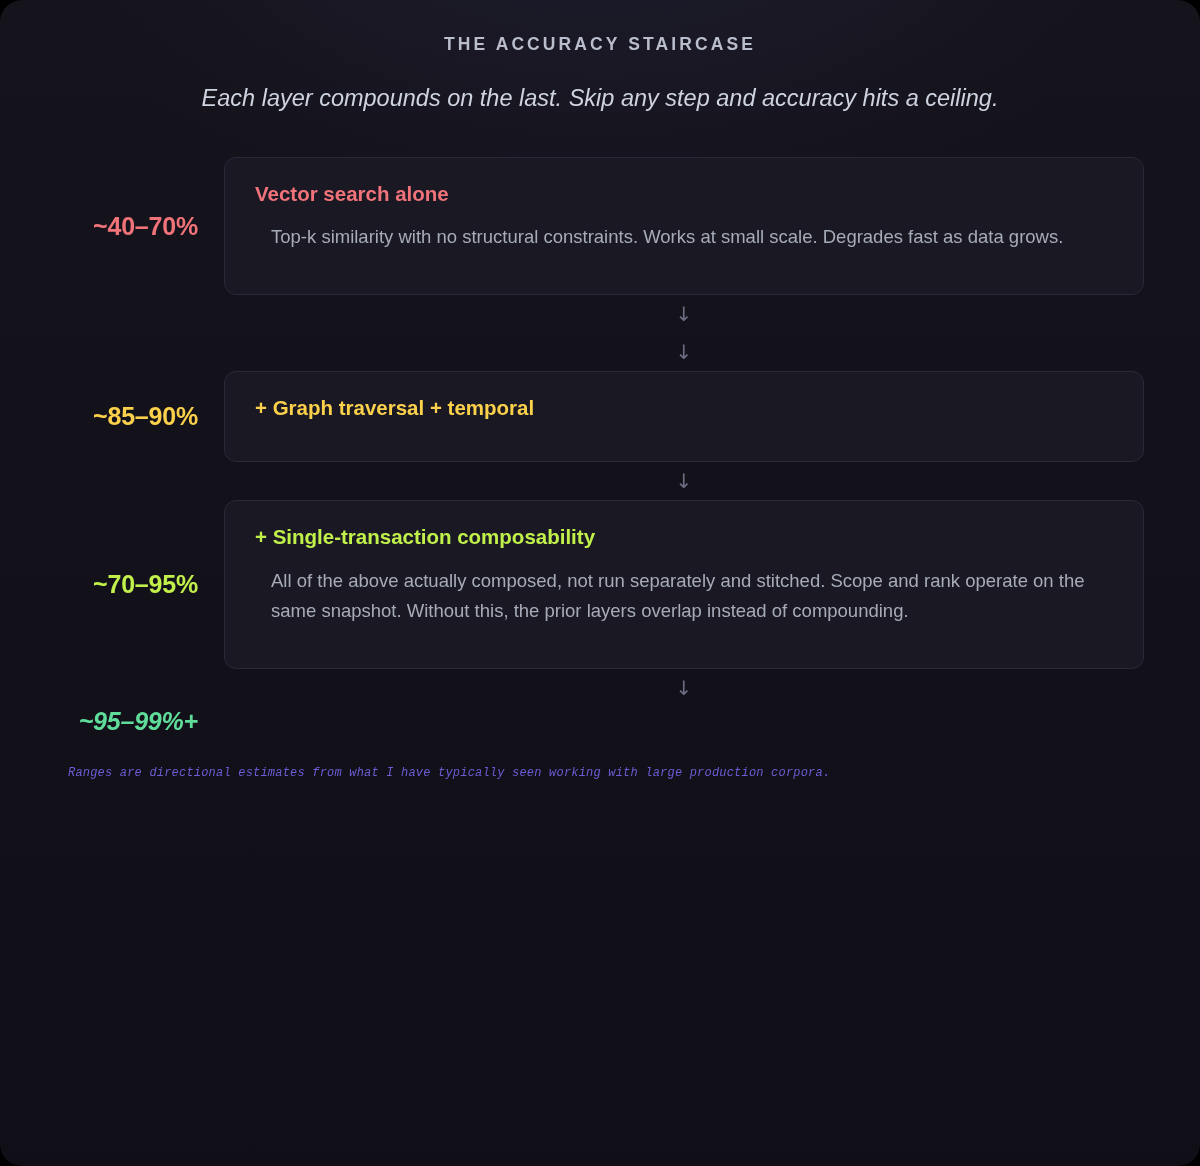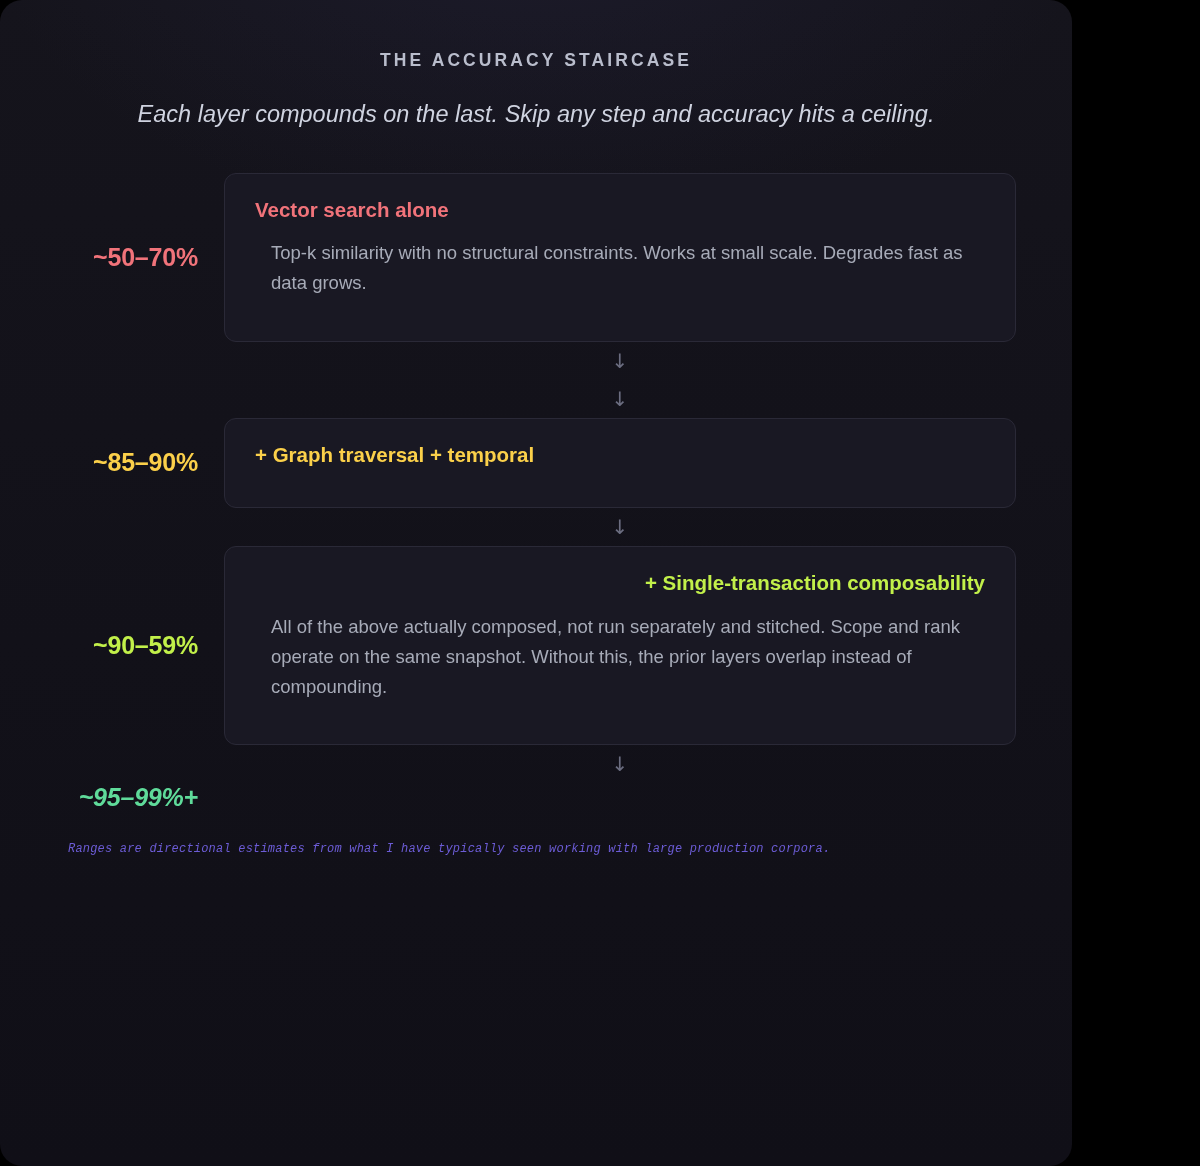--- a/index.html
+++ b/index.html
@@ -10,28 +10,28 @@
   body {
     width: 1200px;
     height: 1166px;
     overflow: hidden;
     font-family: "Liberation Sans", sans-serif;
     -webkit-font-smoothing: antialiased;
   }
 
   .page {
     position: relative;
-    width: 1072px;
+    width: 1200px;
     height: 1166px;
     box-sizing: border-box;
     background:
       radial-gradient(900px 520px at 50% -8%, rgba(46,44,78,0.30) 0%, rgba(0,0,0,0) 62%),
       linear-gradient(180deg, #15141c 0%, #121119 55%, #100f17 100%);
     border-radius: 22px;
-    padding: 52px 56px 0 56px;
+    padding: 36px 56px 0 56px;
     overflow: hidden;
   }
 
   
   .header {
     text-align: center;
   }
   .eyebrow {
     font-size: 17.5px;
     font-weight: 700;
@@ -123,21 +123,21 @@
 
 <div class="page">
 
   <div class="header">
     <div class="eyebrow">THE ACCURACY STAIRCASE</div>
     <div class="subtitle">Each layer compounds on the last. Skip any step and accuracy hits a ceiling.</div>
   </div>
 
   <div class="staircase" id="staircase">
       <div class="step-row">
-        <div class="step-label" style="color: rgb(241, 115, 122);">~50–70%</div>
+        <div class="step-label" style="color: rgb(241, 115, 122);">~40–70%</div>
         <div class="card">
           <div class="card-title" style="color: rgb(241, 115, 122);">Vector search alone</div>
           <div class="card-desc">Top-k similarity with no structural constraints. Works at small scale. Degrades fast as data grows.</div>
         </div>
       </div>
       <div class="connector">
         <span class="connector-arrow">↓</span>
       </div>
       <div class="connector">
         <span class="connector-arrow">↓</span>
@@ -145,23 +145,23 @@
       <div class="step-row">
         <div class="step-label" style="color: rgb(251, 208, 74);">~85–90%</div>
         <div class="card">
           <div class="card-title" style="color: rgb(251, 208, 74);">+ Graph traversal + temporal</div>
         </div>
       </div>
       <div class="connector">
         <span class="connector-arrow">↓</span>
       </div>
       <div class="step-row">
-        <div class="step-label" style="color: rgb(194, 240, 74);">~90–59%</div>
+        <div class="step-label" style="color: rgb(194, 240, 74);">~70–95%</div>
         <div class="card">
-          <div class="card-title" style="color: rgb(194, 240, 74); text-align: right;">+ Single-transaction composability</div>
+          <div class="card-title" style="color: rgb(194, 240, 74);">+ Single-transaction composability</div>
           <div class="card-desc">All of the above actually composed, not run separately and stitched. Scope and rank operate on the same snapshot. Without this, the prior layers overlap instead of compounding.</div>
         </div>
       </div>
       <div class="connector">
         <span class="connector-arrow">↓</span>
       </div>
       <div class="step-row">
         <div class="step-label" style="color: rgb(95, 219, 154); font-style: italic;">~95–99%+</div>
       </div>
     </div>

